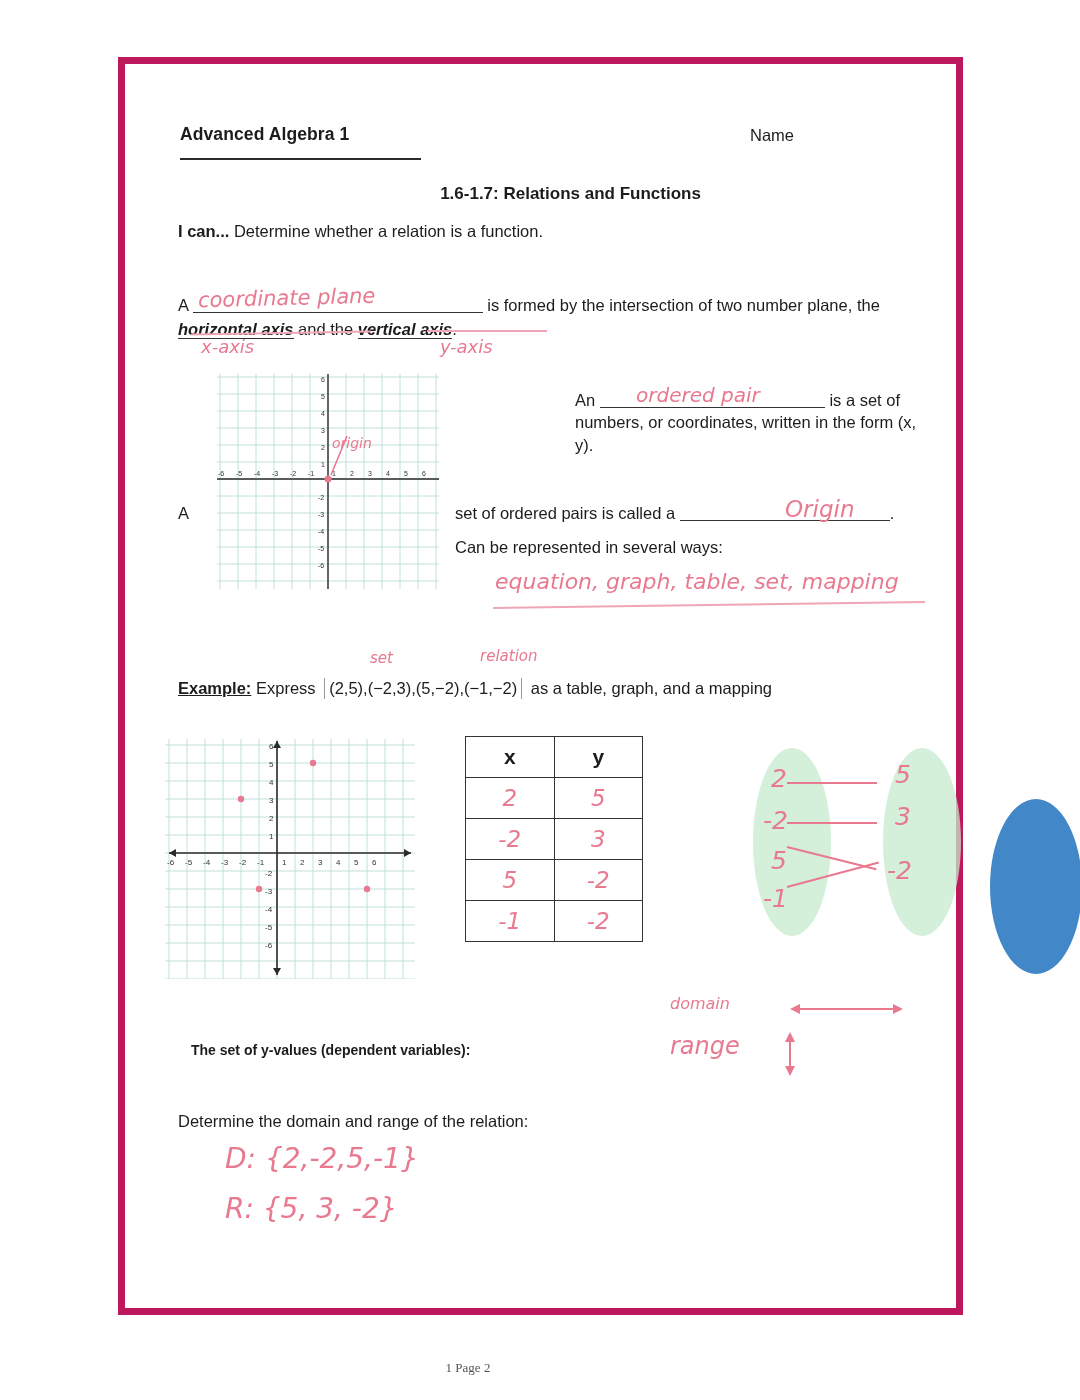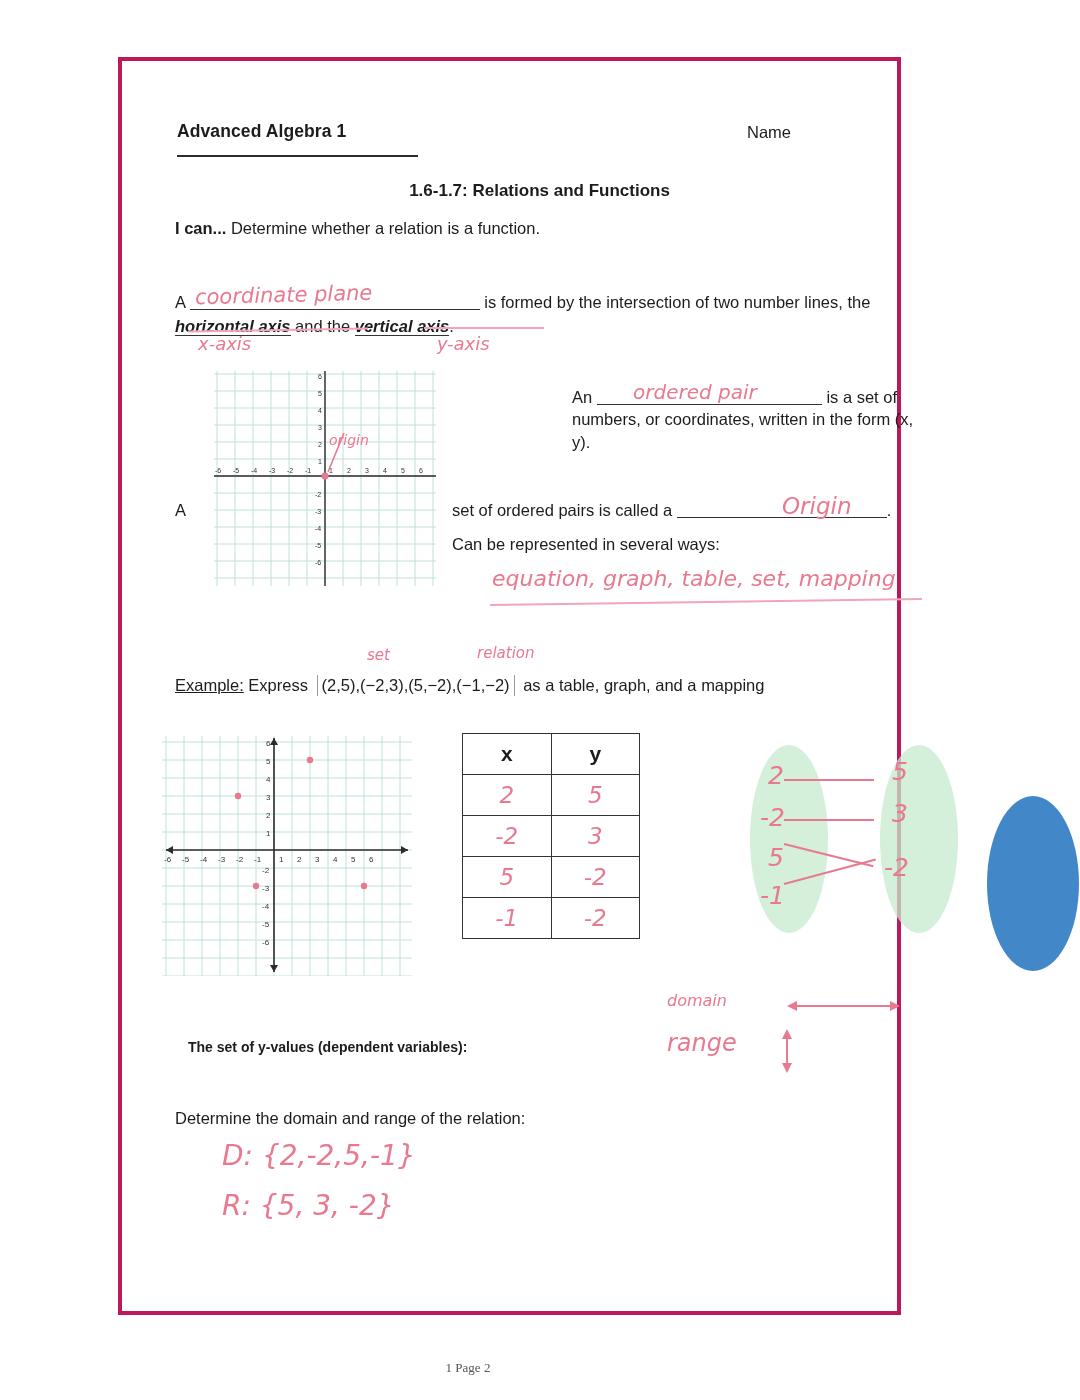--- a/index.html
+++ b/index.html
@@ -12,23 +12,23 @@
     height: 1400px;
     position: relative;
     font-family: "Liberation Sans", sans-serif;
     color: #1c1c1c;
     overflow: hidden;
   }
   .page {
     position: absolute;
     left: 118px;
     top: 57px;
-    width: 783px;
+    width: 845px;
     height: 1258px;
-    border: 4px solid #be185d;
+    border: 7px solid #be185d;
     background: #fff;
     box-sizing: border-box;
   }
   .hand {
     font-family: "DejaVu Sans", sans-serif;
     color: #e8798f;
     font-style: italic;
   }
   
   .hdr-title {
@@ -223,21 +223,21 @@
     left: 355px;
     top: 583px;
     font-size: 15px;
   }
   .example {
     position: absolute;
     left: 53px;
     top: 614px;
     font-size: 16.5px;
   }
-  .example b { font-weight: normal; text-decoration: underline; margin-top: 20px; }
+  .example b { font-weight: bold; text-decoration: underline; margin-top: 20px; }
   .pairbox {
     display: inline-block;
     border-left: 1px solid #999;
     border-right: 1px solid #999;
     padding: 1px 4px;
     margin: 0 4px;
   }
 
   
   .grid2 {
@@ -374,21 +374,21 @@
   <div class="hdr-title">Advanced Algebra 1</div>
   <div class="hdr-rule"></div>
   <div class="hdr-name">Name</div>
   <div class="doc-title">1.6-1.7: Relations and Functions</div>
 
   <div class="ican">
     <b>I can...</b><span> Determine whether a relation is a function.</span>
   </div>
 
   <div class="def1">
-    <span>A </span><span class="blank-long"></span><span> is formed by the intersection of two number lines, the</span>
+    <span>A </span><span class="blank-long"></span><span> is formed by the intersection of two number plane, the</span>
   </div>
   <div class="def1b">
     <span class="u">horizontal axis</span><span class="nb"> and the </span><span class="u">vertical axis</span><span class="nb">.</span>
   </div>
 
   <div class="hand hw-coordplane">coordinate plane</div>
   <div class="pink-underline-1"></div>
   <div class="pink-underline-2"></div>
   <div class="hand hw-xaxis">x-axis</div>
   <div class="hand hw-yaxis">y-axis</div>

